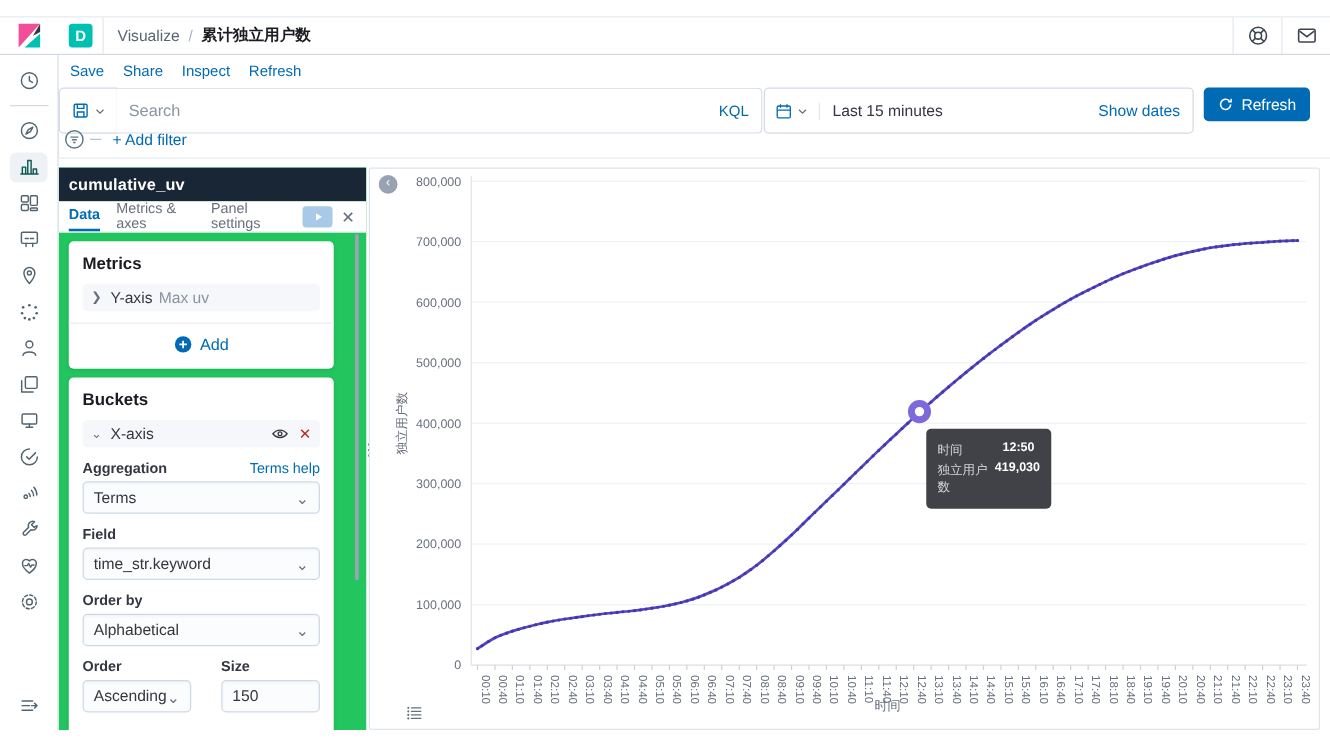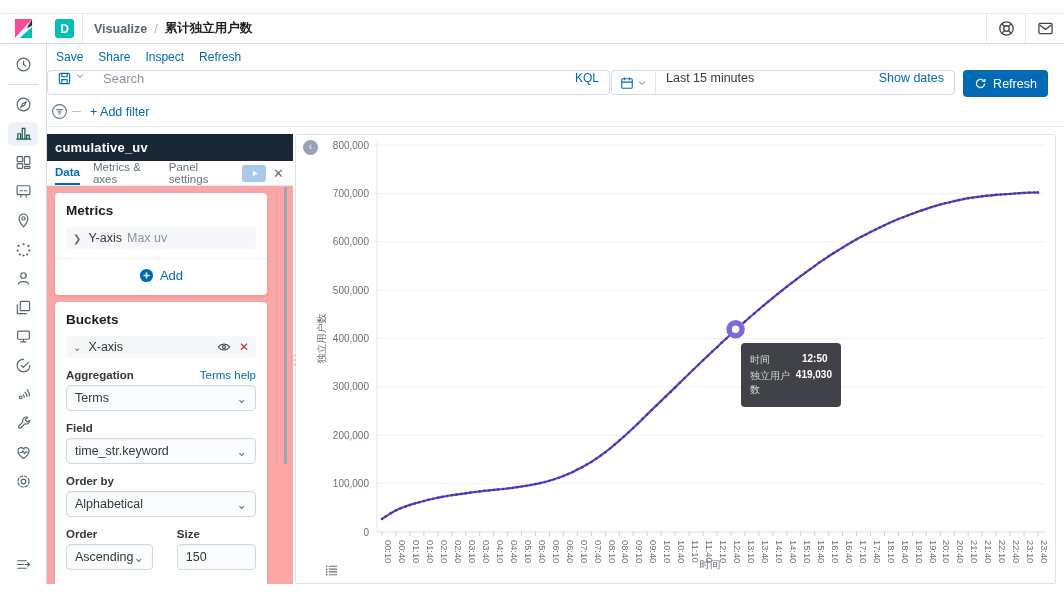--- a/index.html
+++ b/index.html
@@ -7,21 +7,21 @@
   svg.ic { display:block; }
 
   
   .topbar { position:absolute; left:0; right:0; top:13px; height:31px; background:#fff;
             border-top:1px solid #e6ebf2; border-bottom:1px solid #d3dae6; display:flex; align-items:center; }
   .logo { width:47px; display:flex; justify-content:center; align-items:center; cursor:pointer; }
   .app-badge { width:19px; height:19px; background:#00BFB3; color:#fff; border-radius:3px;
                font-size:12px; font-weight:bold; display:flex; align-items:center; justify-content:center; margin:0 8px; }
   .tb-vdiv { width:1px; height:100%; background:#e3e8f0; }
   .breadcrumb { display:flex; align-items:center; gap:7px; font-size:12.5px; padding-left:11px; }
-  .crumb { color:#5a6572; cursor:pointer;font-weight:bold; }
+  .crumb { color:#5a6572; cursor:pointer; }
   .crumb-sep { color:#aab4c0; }
   .crumb-title { color:#1a1c21; font-weight:bold; }
   .topbar-right { margin-left:auto; display:flex; align-items:center; height:100%; }
   .tb-btn { width:38px; height:100%; display:flex; align-items:center; justify-content:center; cursor:pointer; color:#3c4450; }
 
   
   .sidebar { position:absolute; left:0; top:44px; bottom:14px; width:47px; background:#fff;
              border-right:1px solid #d3dae6; display:flex; flex-direction:column; align-items:center; padding-top:6px; }
   .nav-icon { width:30px; height:24px; margin:2.5px 0; display:flex; align-items:center; justify-content:center;
               color:#54646f; cursor:pointer; border-radius:5px; }
@@ -29,22 +29,22 @@
   .side-div { width:31px; border-top:1px solid #d3dae6; margin:5px 0; }
   .sidebar-bottom { margin-top:auto; margin-bottom:8px; }
 
   
   .toolbar-menu { position:absolute; left:47px; top:44px; right:0; height:26px; display:flex;
                   align-items:center; gap:15px; padding-left:9px; background:#fff; }
   .menu-link { color:#006BB4; font-size:12px; cursor:pointer; }
 
   
   .query-row { position:absolute; left:47px; top:70px; right:0; height:27px; }
-  .grp { position:absolute; top:0; height:25px; background:#fff; border:1px solid #d3dae6; border-radius:4px;
-         display:flex; }
+  .grp { position:absolute; top:0; height:37px; background:#fff; border:1px solid #d3dae6; border-radius:4px;
+         display:flex; align-items:center; }
   .save-grp { left:0; width:47px; justify-content:center; gap:3px; border-top-right-radius:0; border-bottom-right-radius:0; cursor:pointer; }
   .search-grp { left:46px; width:517px; border-left:none; border-radius:0 4px 4px 0; padding:0 10px; }
   .search-ph { color:#8a93a2; font-size:13px; flex:1; }
   .kql { font-size:12px; color:#0369a1; }
   .date-grp { left:564px; width:344px; padding:0 10px 0 8px; }
   .cal-wrap { display:flex; align-items:center; gap:3px; padding-right:8px; border-right:1px solid #e3e8f0; cursor:pointer; }
   .time-range { font-size:12.5px; color:#343741; padding-left:10px; flex:1; }
   .show-dates { font-size:12.5px; color:#006BB4; cursor:pointer; }
   .refresh-btn { position:absolute; left:916px; top:0; width:85px; height:27px; background:#006BB4; color:#fff;
                  border:none; border-radius:4px; font-size:12.5px; display:flex; align-items:center; justify-content:center;
@@ -53,21 +53,21 @@
   
   .filter-row { position:absolute; left:47px; top:97px; right:0; height:29px; display:flex; align-items:center; padding-left:4px; }
   .filter-ic { color:#5d7987; display:flex; margin-right:4px; }
   .filter-dash { width:9px; height:1.5px; background:#b9c2cc; margin-right:9px; }
   .add-filter { color:#006BB4; font-size:12.5px; cursor:pointer; }
 
   
   .content { position:absolute; left:47px; top:126px; right:0; bottom:14px; background:#fff; border-top:1px solid #e7ecf2; overflow:hidden; }
 
   
-  .editor { position:absolute; left:0; top:7px; width:246px; bottom:0; background:#fca5a5; overflow:hidden; }
+  .editor { position:absolute; left:0; top:7px; width:246px; bottom:0; background:#22c55e; overflow:hidden; }
   .editor-title { height:27px; background:#182635; color:#fff; font-size:13px; font-weight:bold;
                   display:flex; align-items:center; padding-left:8px; letter-spacing:.2px; }
   .tabs { height:25px; background:#fff; display:flex; align-items:center; padding-left:8px; border-bottom:1px solid #e7ecf2; }
   .tab { font-size:11.5px; color:#69707d; margin-right:13px; padding:4px 0 5px; cursor:pointer; }
   .tab.active { color:#006BB4; font-weight:bold; border-bottom:2px solid #006BB4; }
   .play-btn { margin-left:auto; width:29px; height:17px; background:#a9c9e8; border-radius:3px;
               display:flex; align-items:center; justify-content:center; cursor:pointer; }
   .close-x { color:#69707d; font-size:13px; padding:0 9px 0 7px; cursor:pointer; }
   .card { position:relative; width:212px; margin:7px 0 0 8px; background:#fff; border-radius:4px;
           box-shadow:0 1px 3px rgba(30,40,60,.12); padding:10px 11px; }

